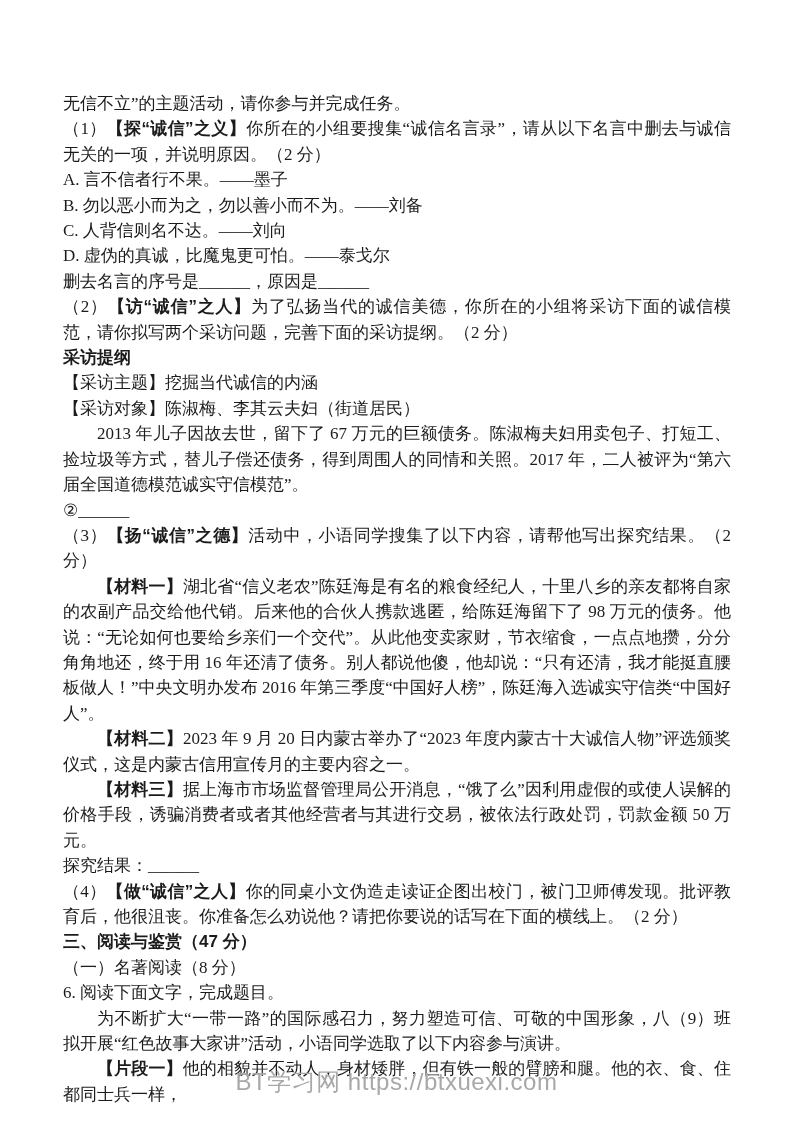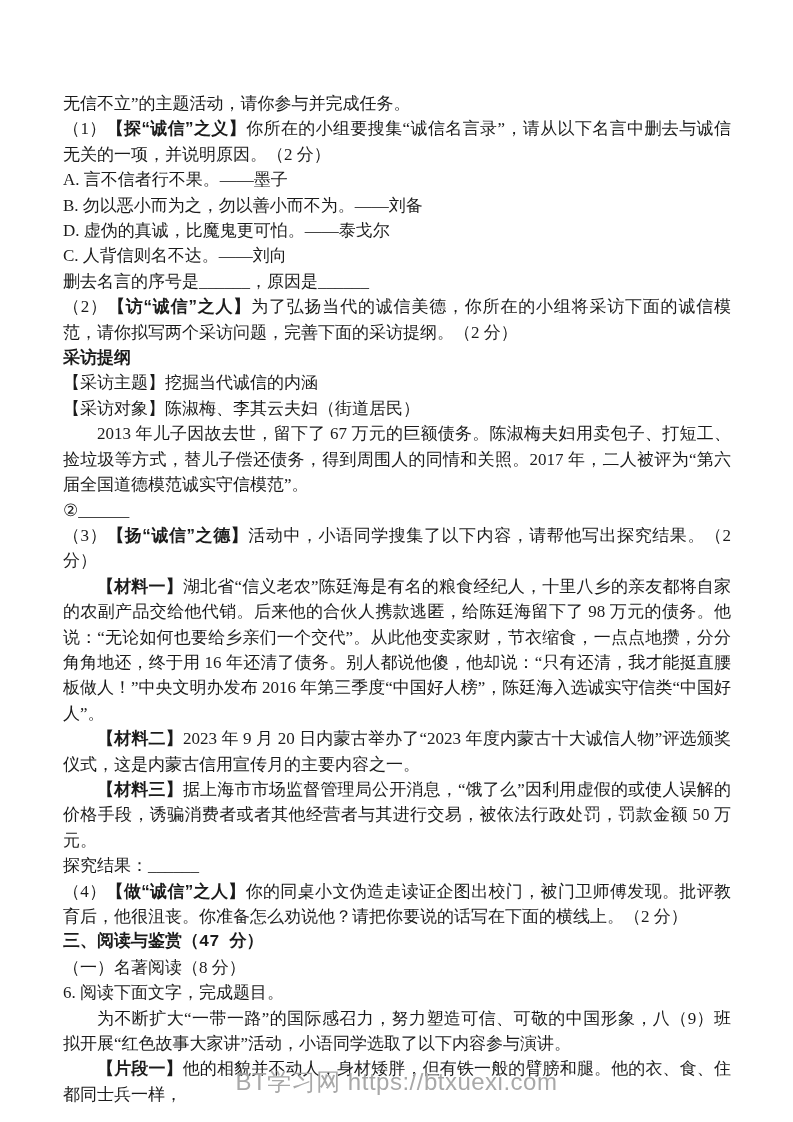--- a/index.html
+++ b/index.html
@@ -25,21 +25,21 @@
   }
   .content p{margin:0;padding:0;}
   .indent{text-indent:2em;}
   .center{}
   .hei{
     font-weight:700;
     font-family:"Liberation Sans","DejaVu Sans",sans-serif;
   }
   .heading{
     font-weight:700;
-    font-family:Liberation Mono, monospace;
+    font-family:Liberation Sans, sans-serif;
   }
   .watermark{
     position:absolute;
     left:0;top:1066px;width:100%;
     text-align:center;
     color:var(--wm);
     font-size:24px;
     font-family:"Liberation Sans","DejaVu Sans",sans-serif;
     letter-spacing:0.5px;
   }
@@ -48,22 +48,22 @@
 <body>
 
 <div class="content">
 
   <p>无信不立”的主题活动，请你参与并完成任务。</p>
 
   <p><span>（1）</span><span class="hei">【探“诚信”之义】</span><span>你所在的小组要搜集“诚信名言录”，请从以下名言中删去与诚信无关的一项，并说明原因。（2 分）</span></p>
 
   <p><span>A.</span> <span>言不信者行不果。——墨子</span></p>
   <p><span>B.</span> <span>勿以恶小而为之，勿以善小而不为。——刘备</span></p>
+  <p><span>C.</span> <span>人背信则名不达。——刘向</span></p>
   <p><span>D.</span> <span>虚伪的真诚，比魔鬼更可怕。——泰戈尔</span></p>
-  <p><span>C.</span> <span>人背信则名不达。——刘向</span></p>
 
   <p>删去名言的序号是______，原因是______</p>
 
   <p><span>（2）</span><span class="hei">【访“诚信”之人】</span><span>为了弘扬当代的诚信美德，你所在的小组将采访下面的诚信模范，请你拟写两个采访问题，完善下面的采访提纲。（2 分）</span></p>
 
   <p class="center hei">采访提纲</p>
 
   <p><span>【采访主题】</span><span>挖掘当代诚信的内涵</span></p>
 
   <p><span>【采访对象】</span><span>陈淑梅、李其云夫妇（街道居民）</span></p>

